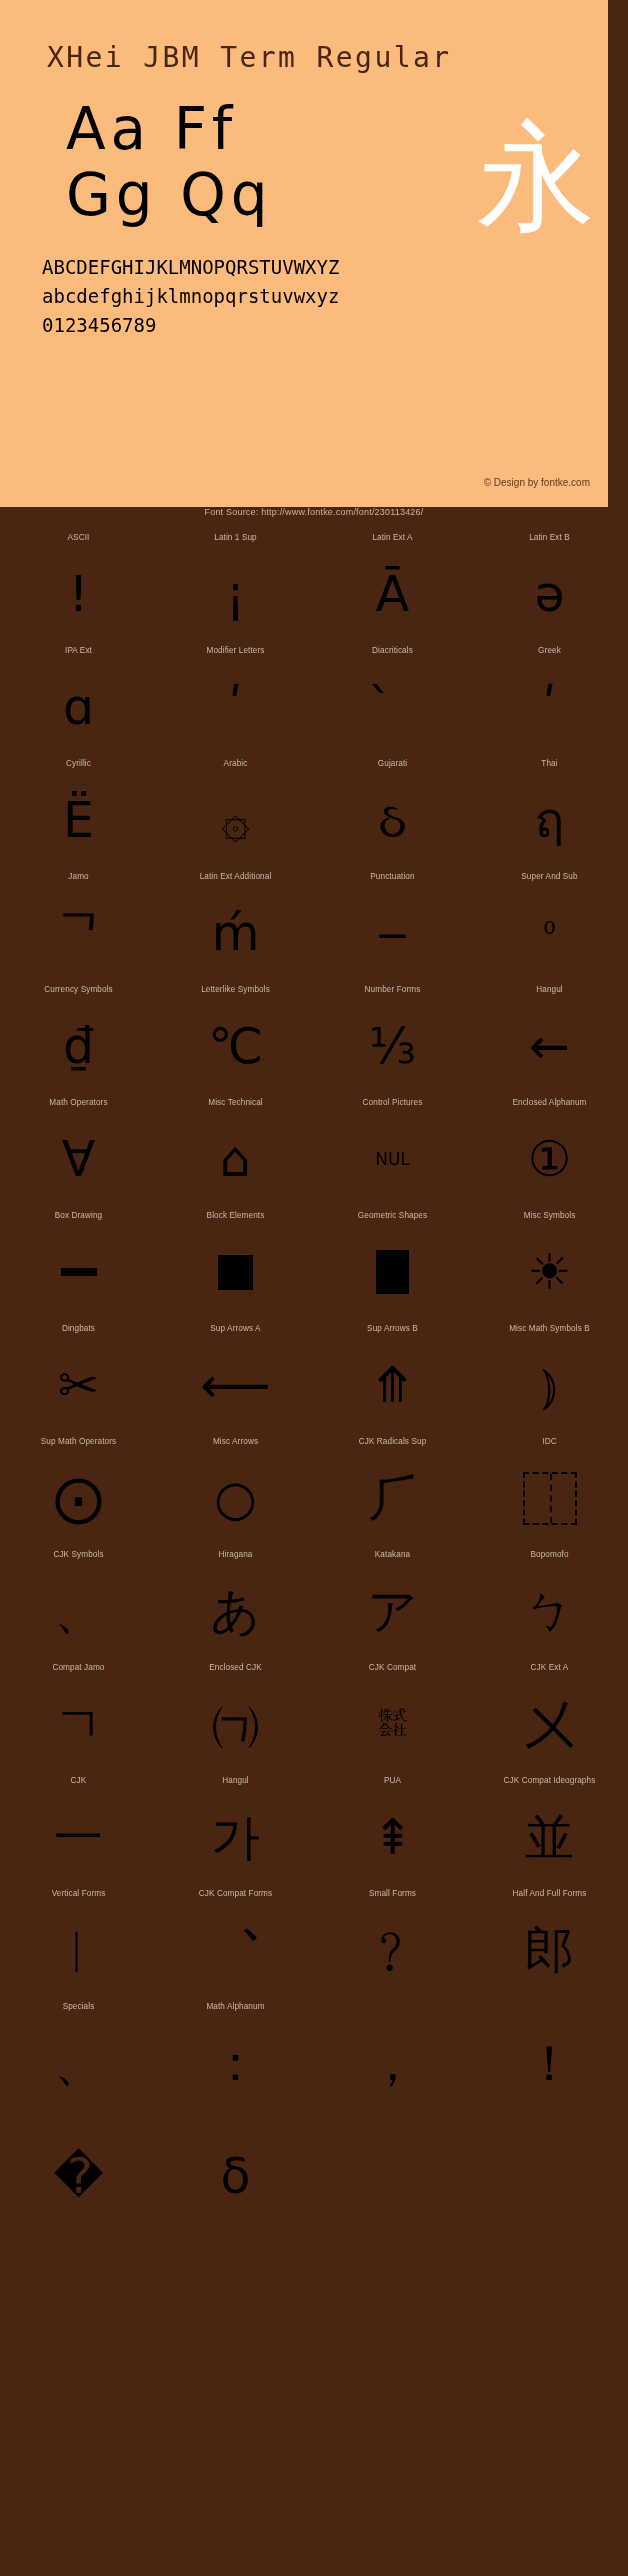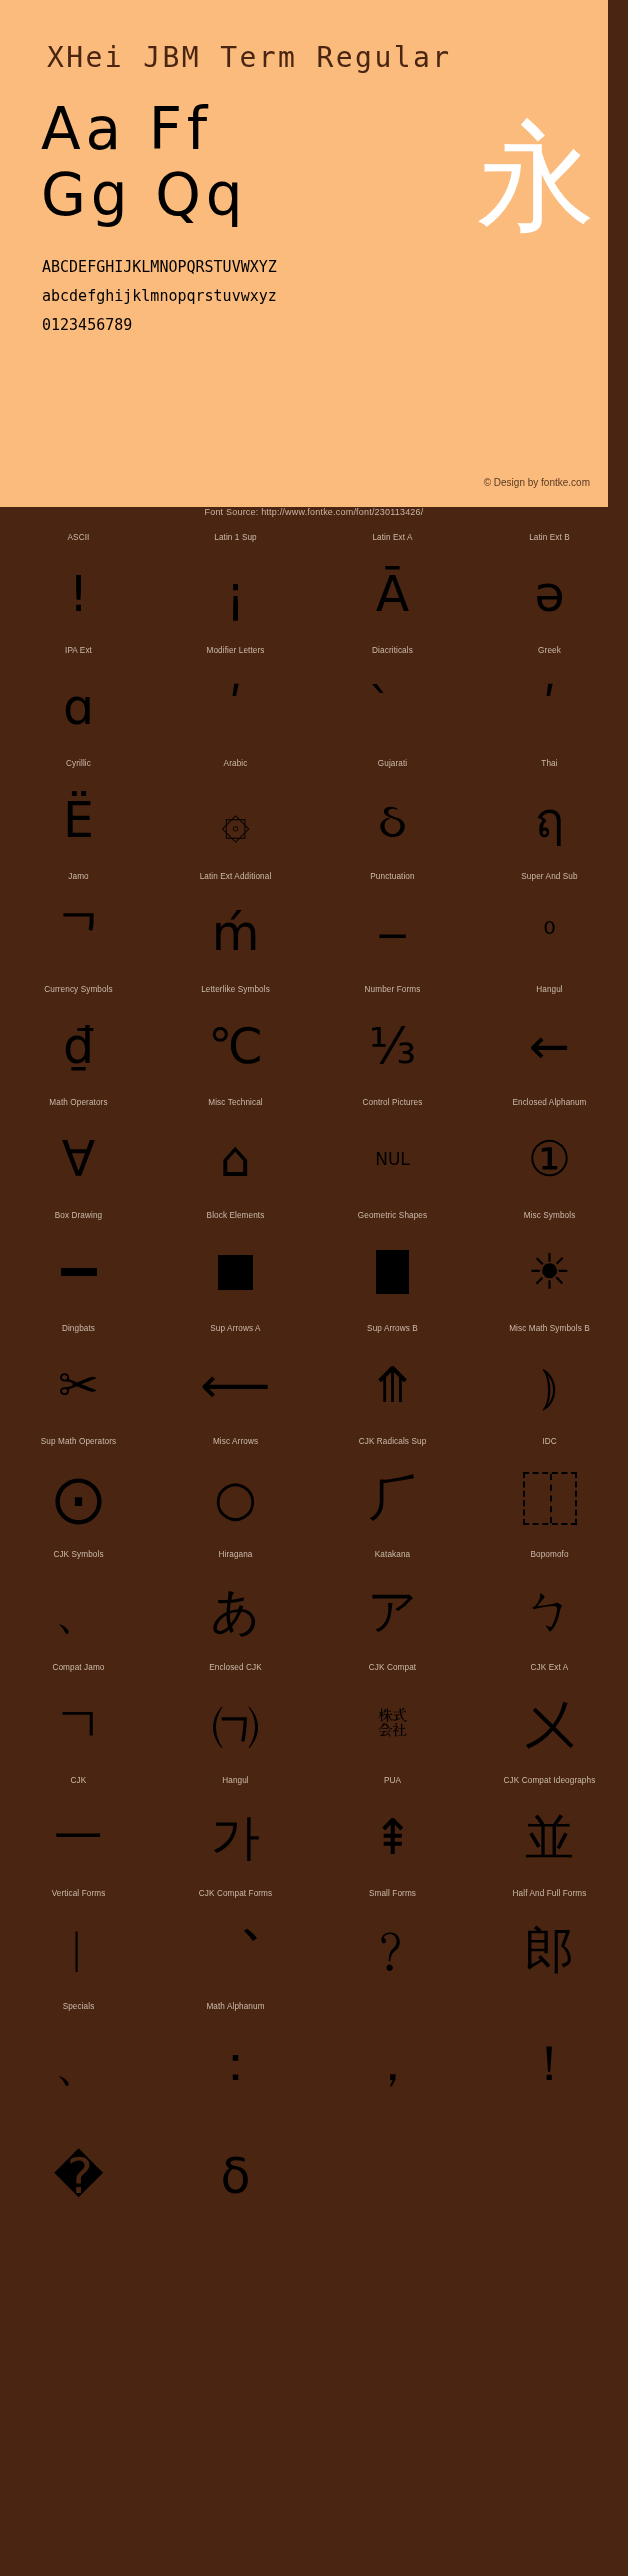--- a/index.html
+++ b/index.html
@@ -43,37 +43,38 @@
     gap: 0px;
     height: 157px;
   }
   .big-latin {
     font-family: "DejaVu Sans", sans-serif;
     font-size: 58px;
     line-height: 66px;
     color: #000000;
     letter-spacing: 4.7px;
     white-space: nowrap;
+    margin-left: 25px;
   }
   .big-cjk {
     position: absolute;
     right: 33px;
     top: 118px;
     font-size: 118px;
     line-height: 118px;
     color: #ffffff;
     font-family: "DejaVu Sans", sans-serif;
   }
   .hero-alpha {
     font-family: "DejaVu Sans Mono", monospace;
     color: #000000;
     padding-left: 42px;
   }
   .alpha-line {
-    font-size: 15px;
+    font-size: 19px;
     line-height: 29px;
     letter-spacing: 0px;
     white-space: nowrap;
   }
   .hero-credit {
     position: absolute;
     right: 38px;
     bottom: 19px;
     font-size: 10px;
     color: #5a3a22;

